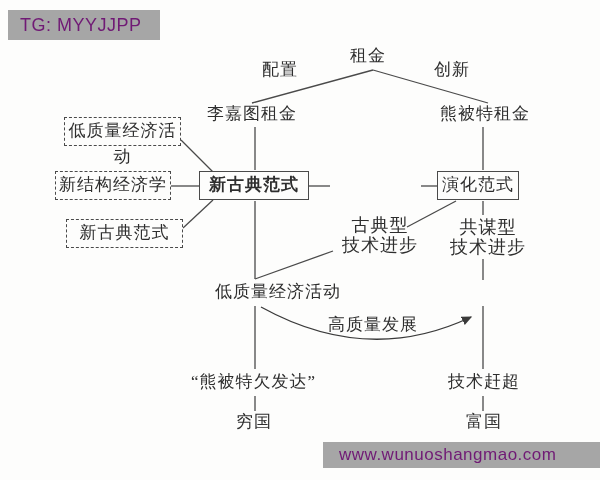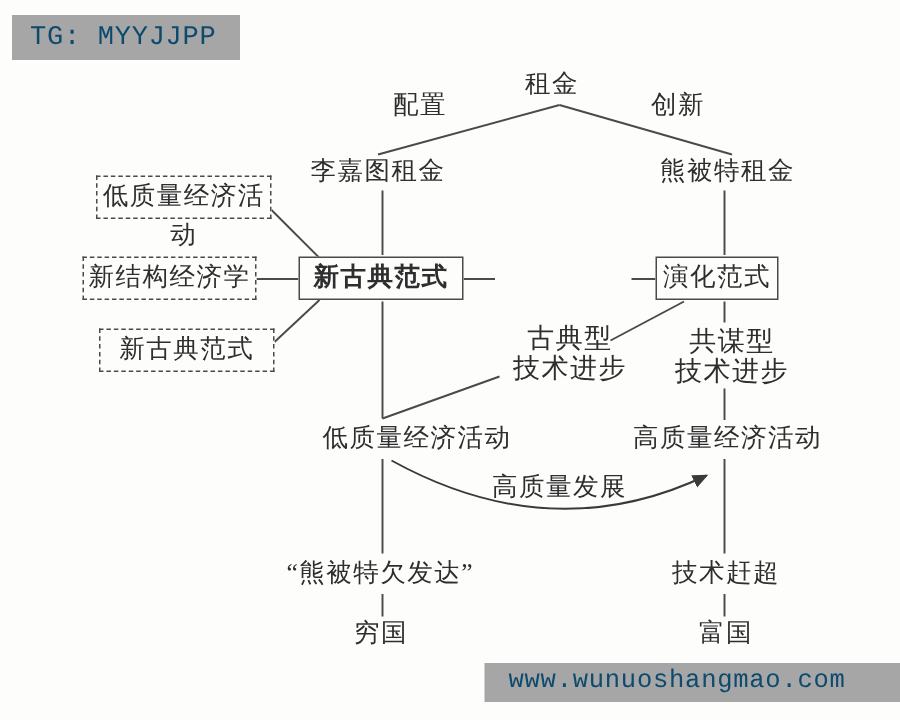--- a/index.html
+++ b/index.html
@@ -15,22 +15,22 @@
   }
   .box{
     position:absolute;box-sizing:border-box;height:29px;
     border:1.3px solid #4a4a4a;background:#fdfdfc;
     font-size:17px;letter-spacing:1px;text-align:center;line-height:26px;
   }
   .box.dashed{border:1.4px dashed #4a4a4a;}
   .two-line{position:absolute;font-size:18px;letter-spacing:1px;text-align:center;line-height:20px;}
   .two-line span{display:block;}
   .wm{
-    position:absolute;background:#a6a6a6;color:#0c4a6e;
-    font-family:Liberation Mono, monospace;
+    position:absolute;background:#a6a6a6;color:#701a75;
+    font-family:Liberation Sans, sans-serif;
     letter-spacing:0.5px;overflow:hidden;white-space:nowrap;
   }
   .wm-top{left:8px;top:10px;width:140px;height:30px;font-size:18px;line-height:30px;padding-left:12px;}
   .wm-bottom{left:323px;top:442px;width:277px;height:26px;font-size:17px;line-height:26px;padding-left:16px;}
   svg.wires{position:absolute;left:0;top:0;}
 </style>
 </head>
 <body>
 
 <div class="stage">
@@ -90,21 +90,20 @@
   <div class="two-line" style="left:334px;top:215px;width:92px;">
     <span>古典型</span>
     <span>技术进步</span>
   </div>
   <div class="two-line" style="left:443px;top:217px;width:90px;">
     <span>共谋型</span>
     <span>技术进步</span>
   </div>
 
   <div class="lbl" style="left:186px;top:282px;margin-left:29px;">低质量经济活动</div>
-  <div class="lbl" style="left:422px;top:282px;">高质量经济活动</div>
   <div class="lbl" style="left:328px;top:315px;">高质量发展</div>
 
   <div class="lbl" style="left:191px;top:372px;">“熊被特欠发达”</div>
   <div class="lbl" style="left:448px;top:372px;">技术赶超</div>
   <div class="lbl" style="left:236px;top:412px;">穷国</div>
   <div class="lbl" style="left:466px;top:412px;">富国</div>
 
 </div>
 
 </body></html>

